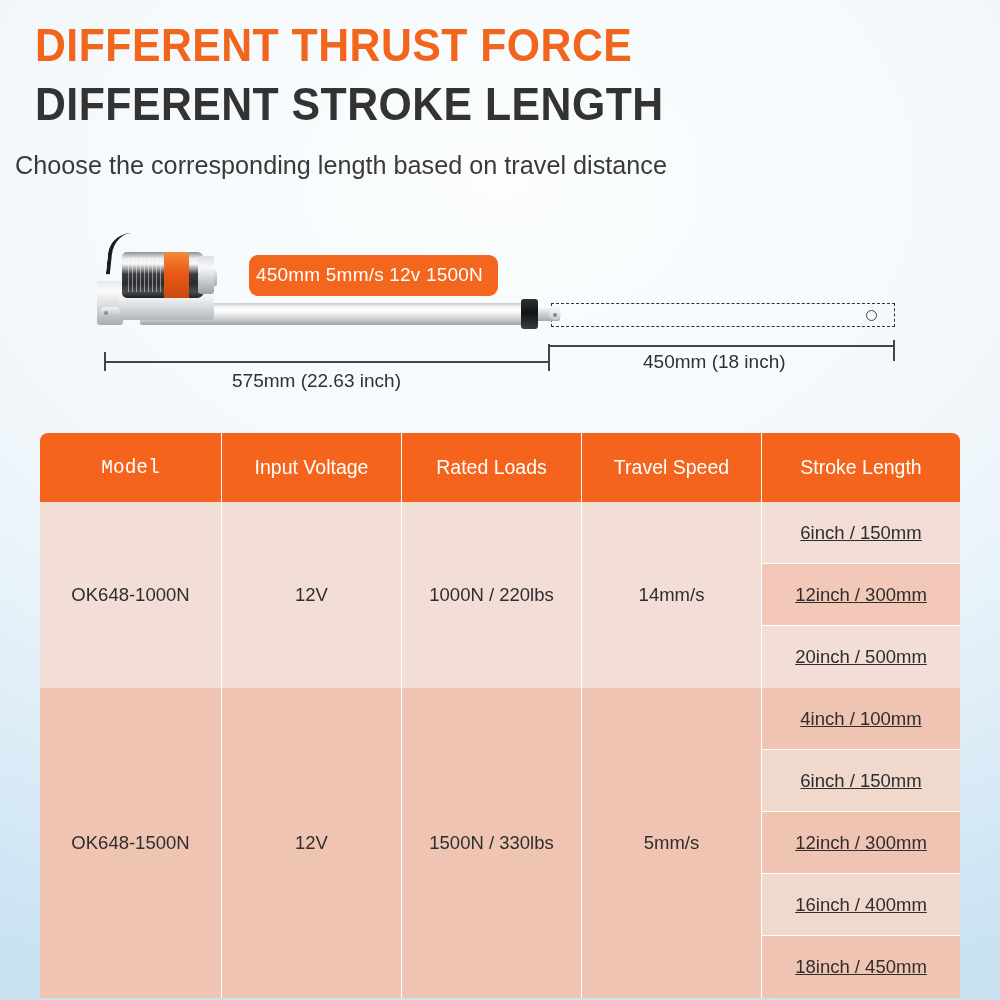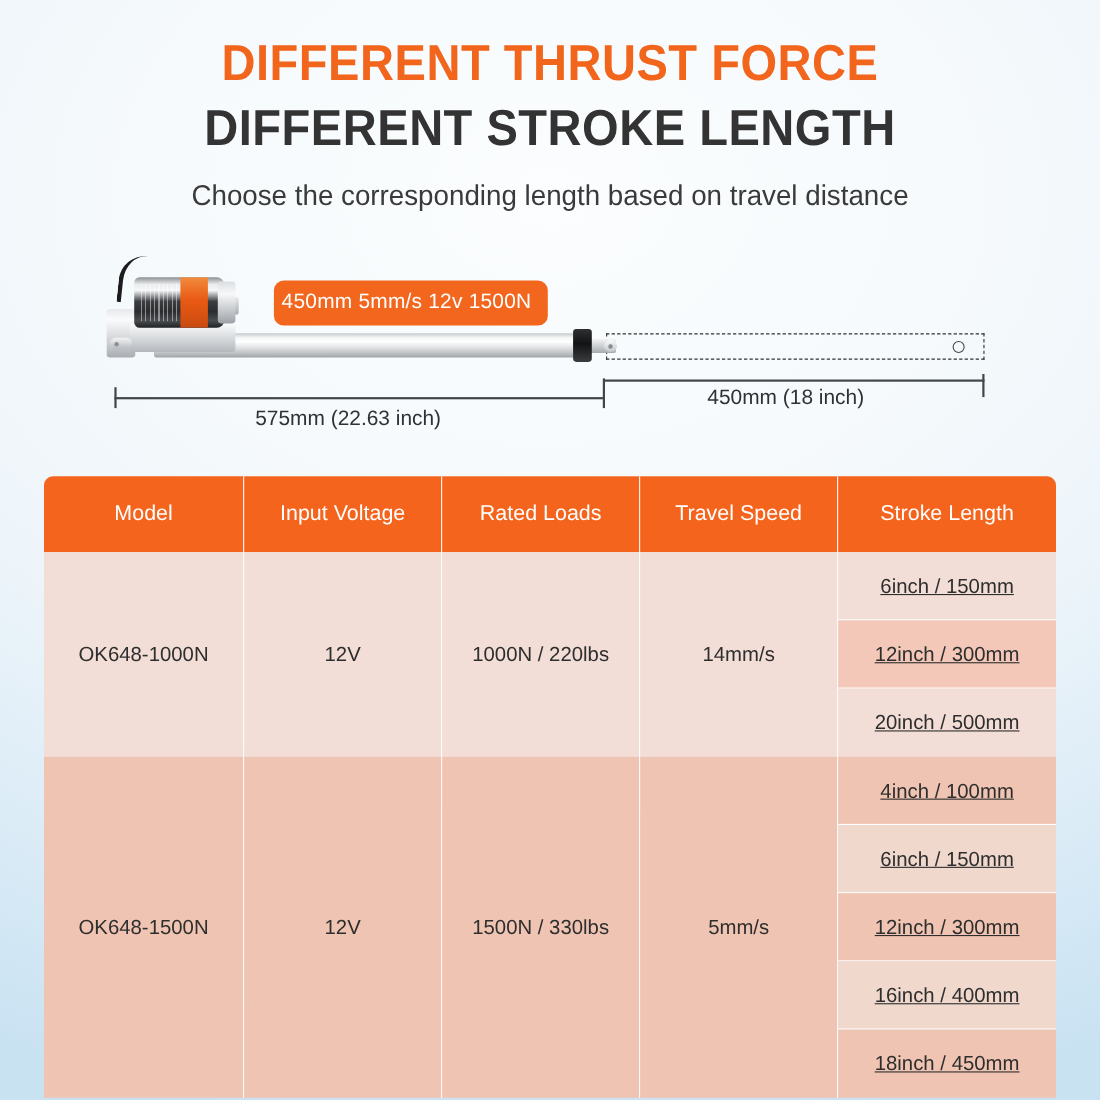--- a/index.html
+++ b/index.html
@@ -19,22 +19,21 @@
     inset: 0;
     background:
       radial-gradient(ellipse 115% 85% at 50% 18%,
         #fbfdfe 0%, #f6fafc 32%, #eef5fa 56%, #dcecf7 78%, #c9e2f2 100%);
   }
 
   
   .head-wrap {
     position: absolute;
     top: 0; left: 0; right: 0;
-    text-align: center;
-    padding-top: 34px;
+    padding-top: 22px;
   }
   .title-1 {
     font-size: 46px;
     line-height: 1.04;
     font-weight: 700;
     letter-spacing: 0.5px;
     color: #f2651c;
     transform: scaleX(0.93);
   }
   .title-2 {
@@ -279,21 +278,21 @@
 
   .stroke-cell {
     height: 62px;
     border-bottom: 1.5px solid #ffffff;
     text-decoration: underline;
   }
   .stroke-cell.last { border-bottom: none; }
   .grp-a .stroke-cell.alt { background: #f3c8b8; }
   .grp-b .stroke-cell.alt { background: #f0d8cd; }
 
-  .col-model   { width: 182px; }
+  .col-model   { width: 182px; font-family: Liberation Mono, monospace; }
   .col-voltage { width: 180px; }
   .col-loads   { width: 180px; }
   .col-speed   { width: 180px; }
   .col-stroke  { width: 198px; }
 </style>
 </head>
 <body>
 
 <div id="page">
 

